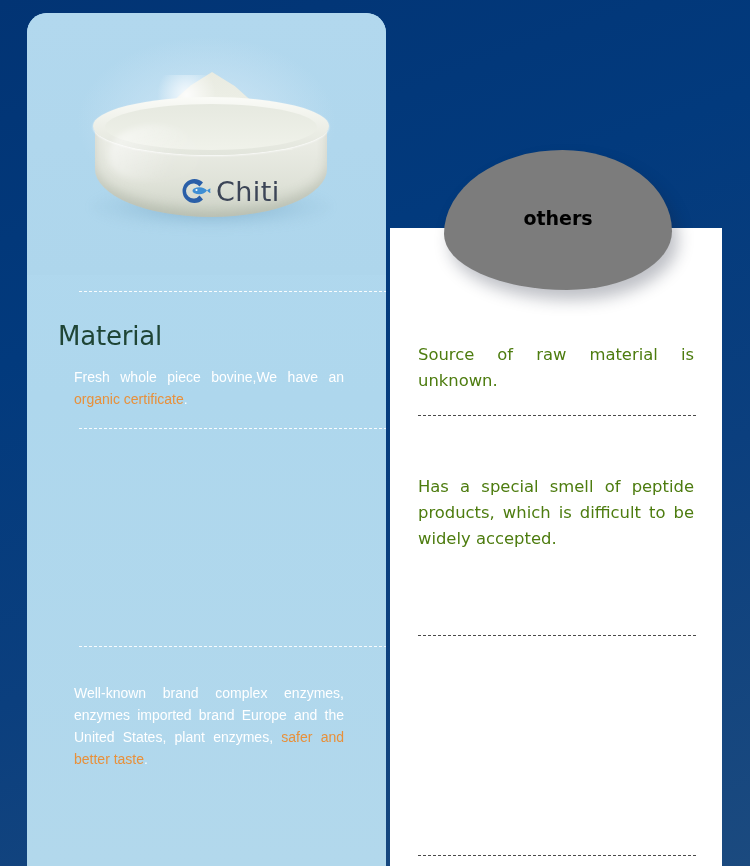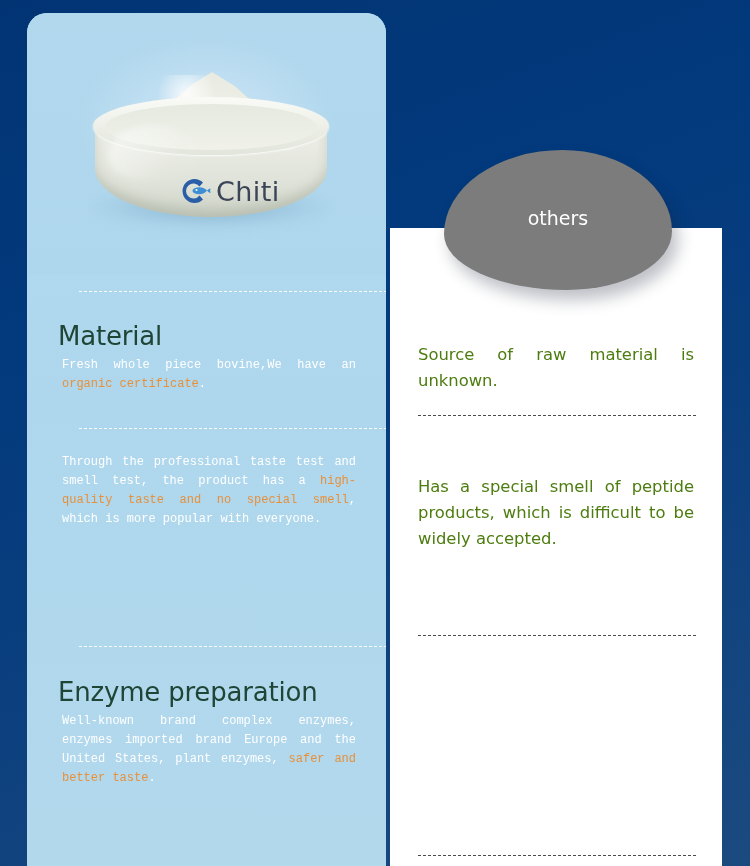--- a/index.html
+++ b/index.html
@@ -143,23 +143,23 @@
   .lsec h3 {
     margin: 12px 0 6px 0;
     font-family: "DejaVu Sans", sans-serif;
     font-weight: 400;
     font-size: 26px;
     line-height: 1.08;
     color: #1f4536;
     letter-spacing: -0.2px;
   }
   .lsec p {
-    margin: 4px;
-    font-family: Liberation Mono, monospace;
-    font-size: 12px;
+    margin: 16px;
+    font-family: Liberation Sans, sans-serif;
+    font-size: 14px;
     line-height: 1.58;
     color: #ffffff;
     text-align: justify;
     text-justify: inter-word;
   }
   .lsec p .hl { color: #e8903a; }
 
   .ldash {
     position: absolute;
     left: 52px;
@@ -193,23 +193,24 @@
     position: absolute;
     left: 0;
     top: 0;
     width: 228px;
     height: 140px;
     display: flex;
     align-items: center;
     justify-content: center;
     font-family: "DejaVu Sans", sans-serif;
     font-size: 19px;
-    color: #ffffff;
+    color: #000000;
     padding-bottom: 4px;
     box-sizing: border-box;
+    font-weight: bold;
   }
 
   .rsec {
     position: absolute;
     left: 28px;
     width: 276px;
   }
   .rsec p {
     margin: 0;
     font-family: "DejaVu Sans", sans-serif;
@@ -259,29 +260,25 @@
     <div class="lsec" style="top:297px">
       <h3>Material</h3>
       <p>
         <span>Fresh whole piece bovine,We have an </span><span class="hl">organic certificate</span><span>.</span>
       </p>
     </div>
 
     <div class="ldash" style="top:415px"></div>
 
     <div class="lsec" style="top:436px">
-      <p>
-        <span>Through the professional taste test and smell test, the product has a </span><span class="hl">high-quality taste and no special smell</span><span>, which is more popular with everyone.</span>
-      </p>
     </div>
 
     <div class="ldash" style="top:633px"></div>
 
     <div class="lsec" style="top:653px">
-      <h3>Enzyme preparation</h3>
       <p>
         <span>Well-known brand complex enzymes, enzymes imported brand Europe and the United States, plant enzymes, </span><span class="hl">safer and better taste</span><span>.</span>
       </p>
     </div>
 
   </div>
 
   <div id="right-panel">
 
     <div class="rsec" style="top:114px">

